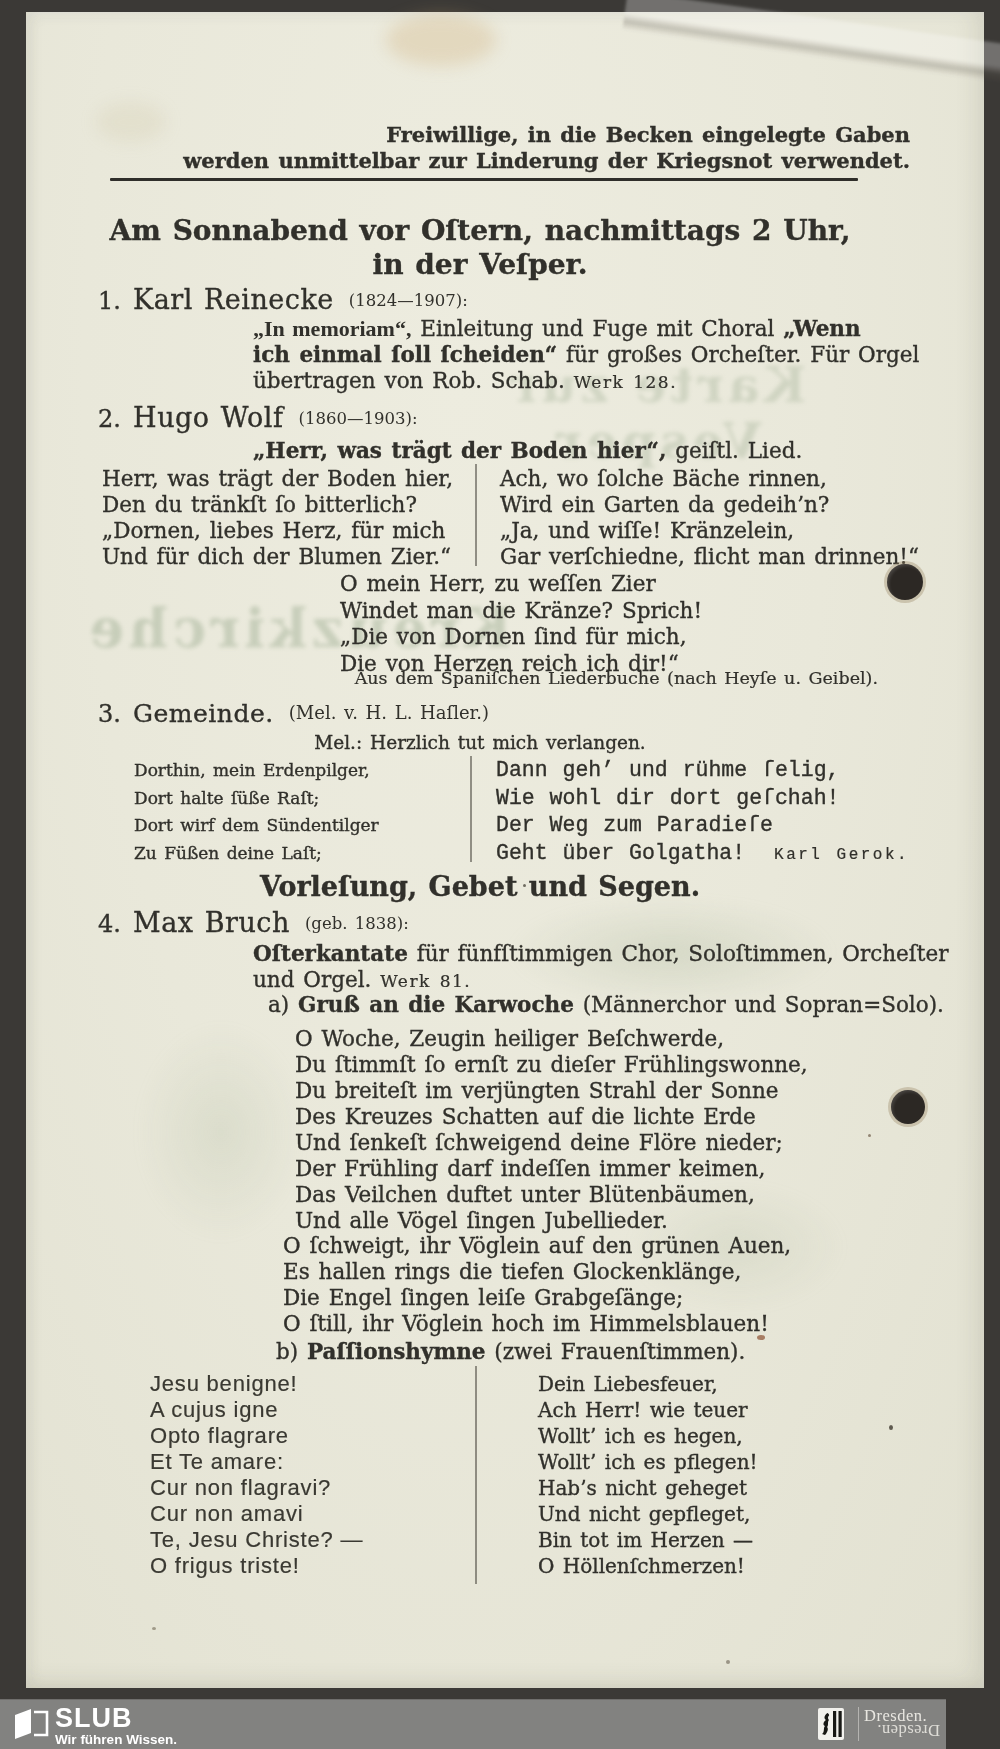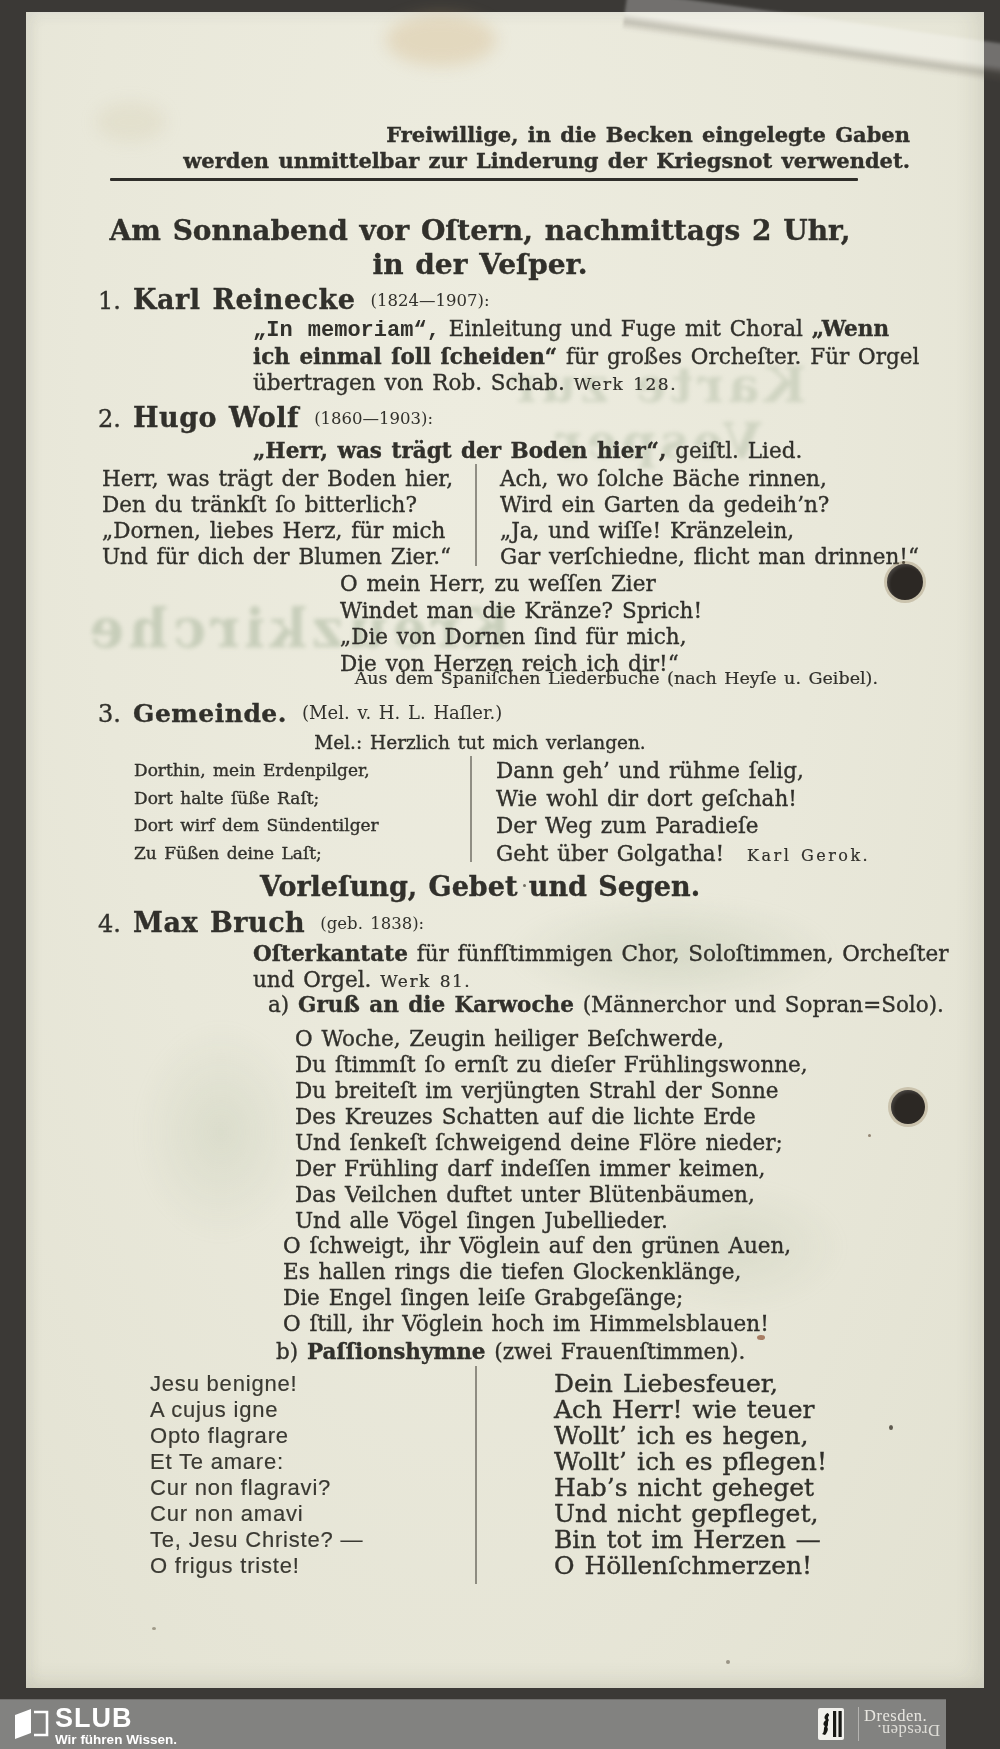--- a/index.html
+++ b/index.html
@@ -10,21 +10,21 @@
   .paper{position:absolute;left:26px;top:12px;width:958px;height:1676px;
     background:radial-gradient(ellipse at 45% 22%, #edecdf 0%, #e9e8da 50%, #e2e1d1 100%);
     box-shadow:inset -8px -6px 22px rgba(60,55,40,.10), inset 5px 0 14px rgba(60,55,40,.07),
                inset 0 4px 10px rgba(255,255,255,.25);}
   
   .fr{color:#31302b;-webkit-text-stroke:.35px #31302b;word-spacing:2px;}
   .b{font-weight:bold;}
   .center{left:24px;width:860px;text-align:center;}
   .pl{white-space:nowrap;}
   .inum{display:inline-block;min-width:28px;font-size:24px;}
-  .iname{font-size:27px;font-weight:bold;letter-spacing:.5px;text-align:center;}
+  .iname{font-size:27px;font-weight:normal;letter-spacing:.5px;text-align:center;}
   .idates{font-size:16.5px;margin-left:8px;-webkit-text-stroke:0;position:relative;top:-3px;}
   .small-sp{font-size:17px;letter-spacing:1.5px;-webkit-text-stroke:.2px #31302b;}
   .attr{font-size:16px;letter-spacing:2.5px;margin-left:14px;-webkit-text-stroke:.2px #31302b;}
   .rule{height:3px;background:#2f2e2a;border-radius:1px;}
   .coldiv{width:2px;background:rgba(70,66,58,.55);}
   .latin{font-family:"Liberation Sans",sans-serif;color:#3a3932;letter-spacing:.8px;
          -webkit-text-stroke:.2px #3a3932;}
   
   .ghost{transform:scaleX(-1);color:#9fae93;filter:blur(2px);font-weight:bold;
          letter-spacing:5px;pointer-events:none;text-align:center;}
@@ -72,21 +72,21 @@
     <div>in der Veſper.</div>
   </div>
 
   <div class="abs fr" style="left:72px;top:272px;">
     <span class="inum">1.</span>
     <span class="iname">Karl Reinecke</span>
     <span class="idates">(1824—1907):</span>
   </div>
   <div class="abs fr" style="left:227px;top:304px;font-size:21.5px;line-height:26px;width:650px;">
     <div class="pl">
-      <span class="b" style="font-family:Liberation Mono, monospace;font-size:22px;-webkit-text-stroke:0;">„In memoriam“,</span>
+      <span class="b" style="font-family:Liberation Serif, serif;font-size:22px;-webkit-text-stroke:0;">„In memoriam“,</span>
       <span>Einleitung und Fuge mit Choral</span>
       <span class="b">„Wenn</span>
     </div>
     <div class="pl">
       <span class="b">ich einmal ſoll ſcheiden“</span>
       <span>für großes Orcheſter.  Für Orgel</span>
     </div>
     <div class="pl">
       <span>übertragen von Rob. Schab.</span>
       <span class="small-sp">Werk 128.</span>
@@ -129,21 +129,21 @@
     <span class="idates" style="font-size:18px;">(Mel. v. H. L. Haſler.)</span>
   </div>
   <div class="abs fr center" style="top:720px;font-size:18.5px;">Mel.: Herzlich tut mich verlangen.</div>
   <div class="abs fr" style="left:108px;top:745px;font-size:17px;line-height:27.5px;">
       <div class="pl">Dorthin, mein Erdenpilger,</div>
       <div class="pl">Dort halte ſüße Raſt;</div>
       <div class="pl">Dort wirf dem Sündentilger</div>
       <div class="pl">Zu Füßen deine Laſt;</div>
     </div>
   <div class="abs coldiv" style="left:444px;top:744px;height:106px;"></div>
-  <div class="abs fr" style="left:470px;top:745px;font-size:21.5px;line-height:27.5px;">
+  <div class="abs fr" style="left:470px;top:745px;font-size:21.5px;line-height:27.5px;font-family:Liberation Mono, monospace;">
     <div>
         <div class="pl">Dann geh’ und rühme ſelig,</div>
         <div class="pl">Wie wohl dir dort geſchah!</div>
         <div class="pl">Der Weg zum Paradieſe</div>
       </div>
     <div class="pl">
       <span>Geht über Golgatha!</span>
       <span class="attr">Karl Gerok.</span>
     </div>
   </div>
@@ -195,21 +195,21 @@
       <div class="pl">Jesu benigne!</div>
       <div class="pl">A cujus igne</div>
       <div class="pl">Opto flagrare</div>
       <div class="pl">Et Te amare:</div>
       <div class="pl">Cur non flagravi?</div>
       <div class="pl">Cur non amavi</div>
       <div class="pl">Te, Jesu Christe? —</div>
       <div class="pl">O frigus triste!</div>
     </div>
   <div class="abs coldiv" style="left:449px;top:1354px;height:218px;"></div>
-  <div class="abs fr" style="left:512px;top:1359px;font-size:25px;line-height:26px;margin-left:16px;">
+  <div class="abs fr" style="left:512px;top:1359px;font-size:20px;line-height:26px;">
       <div class="pl">Dein Liebesfeuer,</div>
       <div class="pl">Ach Herr! wie teuer</div>
       <div class="pl">Wollt’ ich es hegen,</div>
       <div class="pl">Wollt’ ich es pflegen!</div>
       <div class="pl">Hab’s nicht geheget</div>
       <div class="pl">Und nicht gepfleget,</div>
       <div class="pl">Bin tot im Herzen —</div>
       <div class="pl">O Höllenſchmerzen!</div>
     </div>
 

